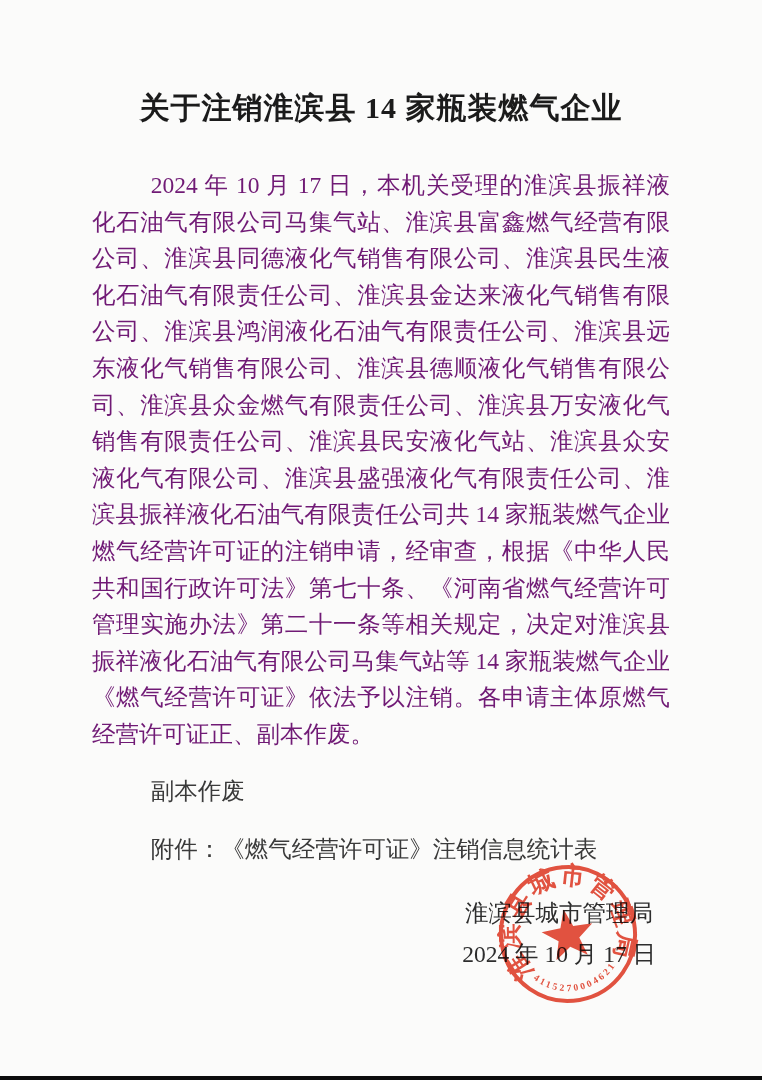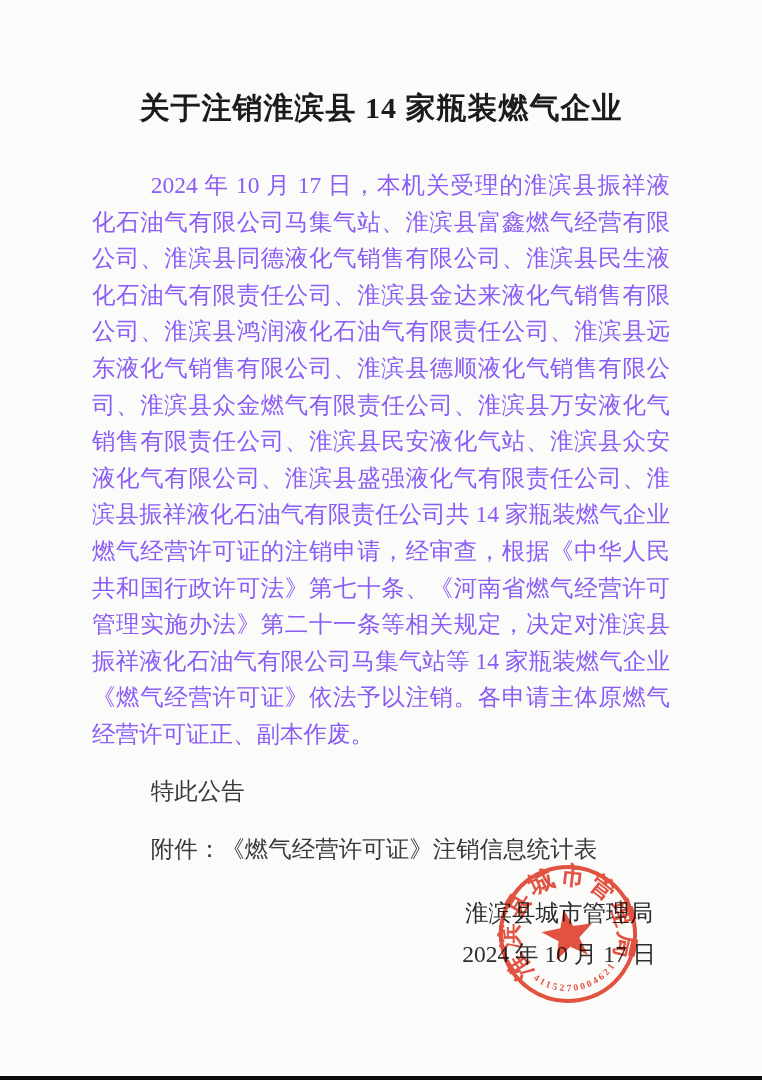--- a/index.html
+++ b/index.html
@@ -18,21 +18,21 @@
     font-weight:bold;
     color:#1b1b1b;
     font-size:30px;
     line-height:47px;
     letter-spacing:1px;
   }
   .body-block{
     margin:36px 92px 0 92px;
     font-size:23.5px;
     line-height:36.6px;
-    color:#8b5cf6;
+    color:#701a75;
     text-align:justify;
   }
   .body-block p{
     margin:0;
     text-indent:2.5em;
   }
   .closing{
     margin:22px 92px 0 92px;
     text-indent:2.5em;
     font-size:23.5px;
@@ -80,21 +80,21 @@
 <div class="page">
 
   <div class="title">
     <div>关于注销淮滨县 14 家瓶装燃气企业</div>
   </div>
 
   <div class="body-block">
     <p>2024 年 10 月 17 日，本机关受理的淮滨县振祥液化石油气有限公司马集气站、淮滨县富鑫燃气经营有限公司、淮滨县同德液化气销售有限公司、淮滨县民生液化石油气有限责任公司、淮滨县金达来液化气销售有限公司、淮滨县鸿润液化石油气有限责任公司、淮滨县远东液化气销售有限公司、淮滨县德顺液化气销售有限公司、淮滨县众金燃气有限责任公司、淮滨县万安液化气销售有限责任公司、淮滨县民安液化气站、淮滨县众安液化气有限公司、淮滨县盛强液化气有限责任公司、淮滨县振祥液化石油气有限责任公司共 14 家瓶装燃气企业燃气经营许可证的注销申请，经审查，根据《中华人民共和国行政许可法》第七十条、《河南省燃气经营许可管理实施办法》第二十一条等相关规定，决定对淮滨县振祥液化石油气有限公司马集气站等 14 家瓶装燃气企业《燃气经营许可证》依法予以注销。各申请主体原燃气经营许可证正、副本作废。</p>
   </div>
 
-  <div class="closing">特此公告</div>
+  <div class="closing">副本作废</div>
 
   <div class="attachment">附件：《燃气经营许可证》注销信息统计表</div>
 
   <div class="signature">
     <div>淮滨县城市管理局</div>
     <div>2024 年 10 月 17 日</div>
   </div>
 
   <svg class="seal" width="140" height="140" viewBox="0 0 140 140" aria-hidden="true">
     <defs>

